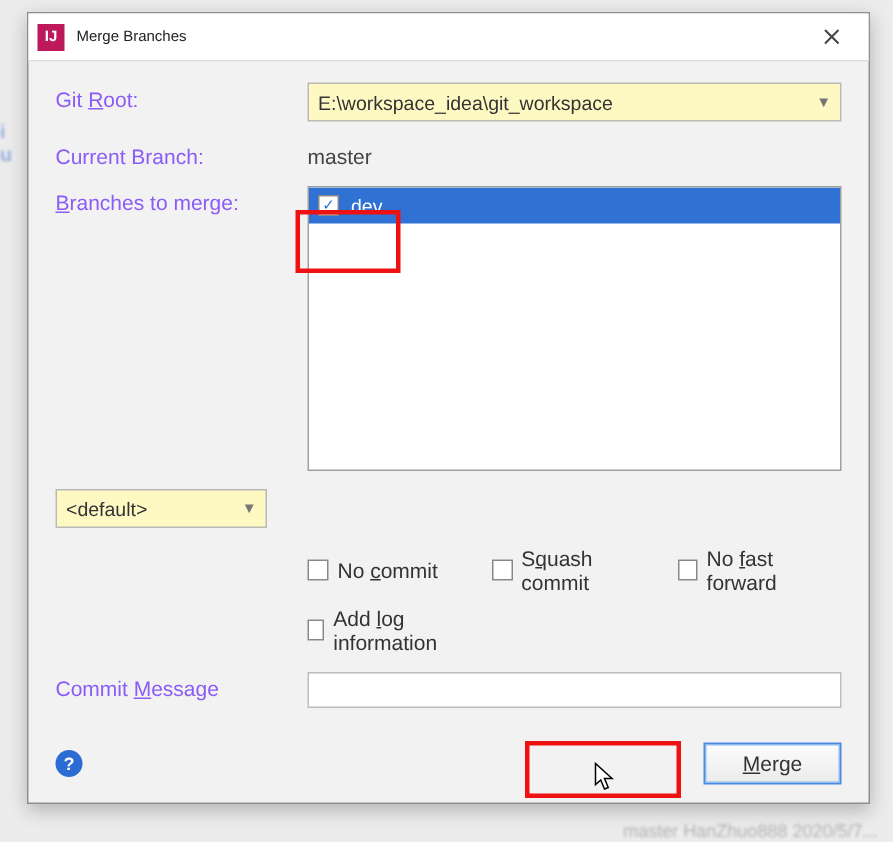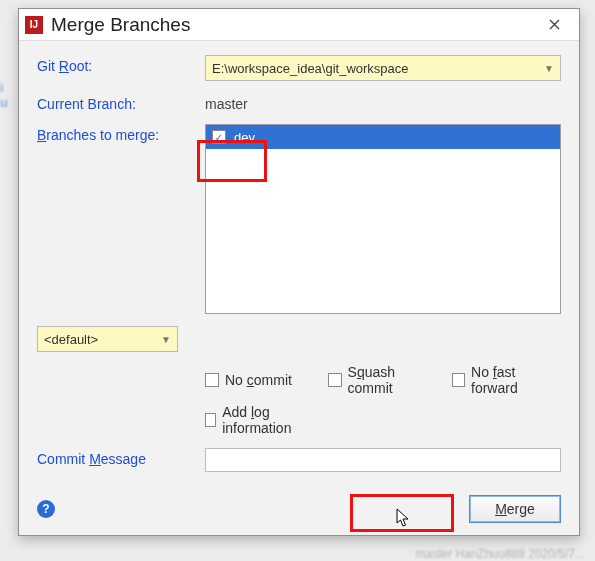--- a/index.html
+++ b/index.html
@@ -36,51 +36,51 @@
     .titlebar {
       height: 32px;
       display: flex;
       align-items: center;
       padding: 0 6px;
       background: #fff;
       border-bottom: 1px solid #ddd;
     }
     .app-icon {
       width: 18px; height: 18px;
-      background: #b91c1c;
+      background: #be185d;
       color: #fff;
       font-size: 10px;
       display: flex;
       justify-content: center;
       align-items: center;
       margin-right: 8px;
       font-weight: bold;
     }
-    .title-text { flex: 1; font-size: 19px; color:#222; }
+    .title-text { flex: 1; font-size: 10px; color:#222; }
     .close-btn {
       width: 38px;
       height: 28px;
       display: flex;
       justify-content: center;
       align-items: center;
       font-size: 14px;
       color: #444;
       cursor: pointer;
     }
     .body-area {
       flex: 1;
       padding: 14px 18px 0 18px;
       display: grid;
       grid-template-columns: 160px 1fr;
       grid-auto-rows: min-content;
       column-gap: 8px;
       row-gap: 12px;
       align-items: start;
     }
-    .lbl { color: #1d4ed8; padding-top:3px; font-size:14px; }
+    .lbl { color: #8b5cf6; padding-top:3px; font-size:14px; }
     .lbl u { text-decoration: underline; }
     .combo {
       border: 1px solid #b9b9b9;
       background: #fef9c3;
       height: 26px;
       display: flex;
       align-items: center;
       justify-content: space-between;
       padding: 0 6px;
       font-size: 13px;

